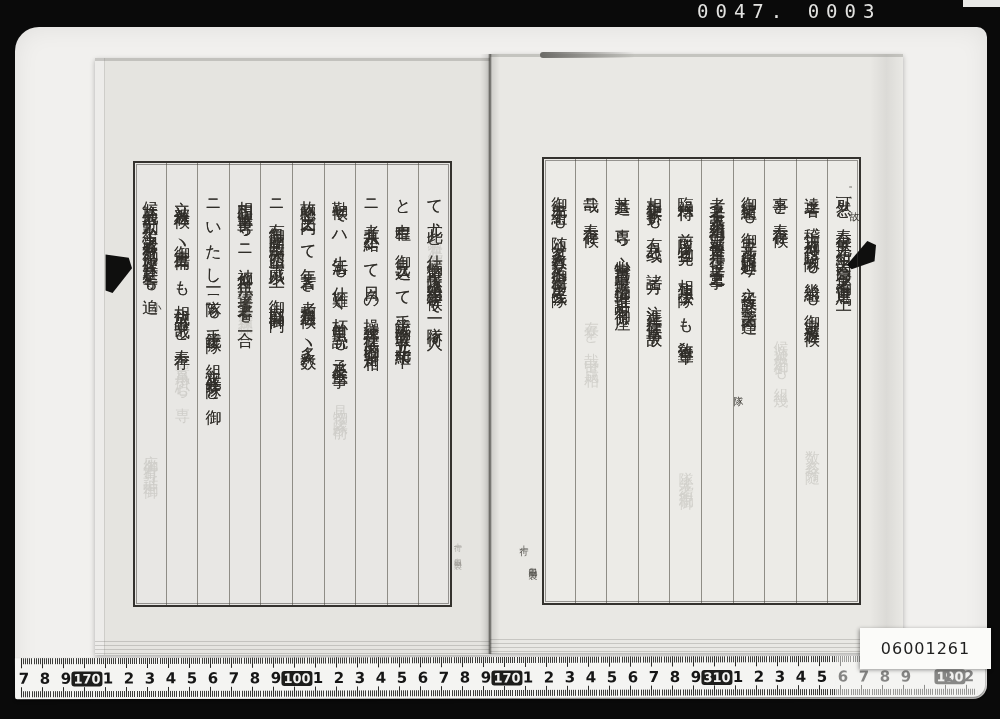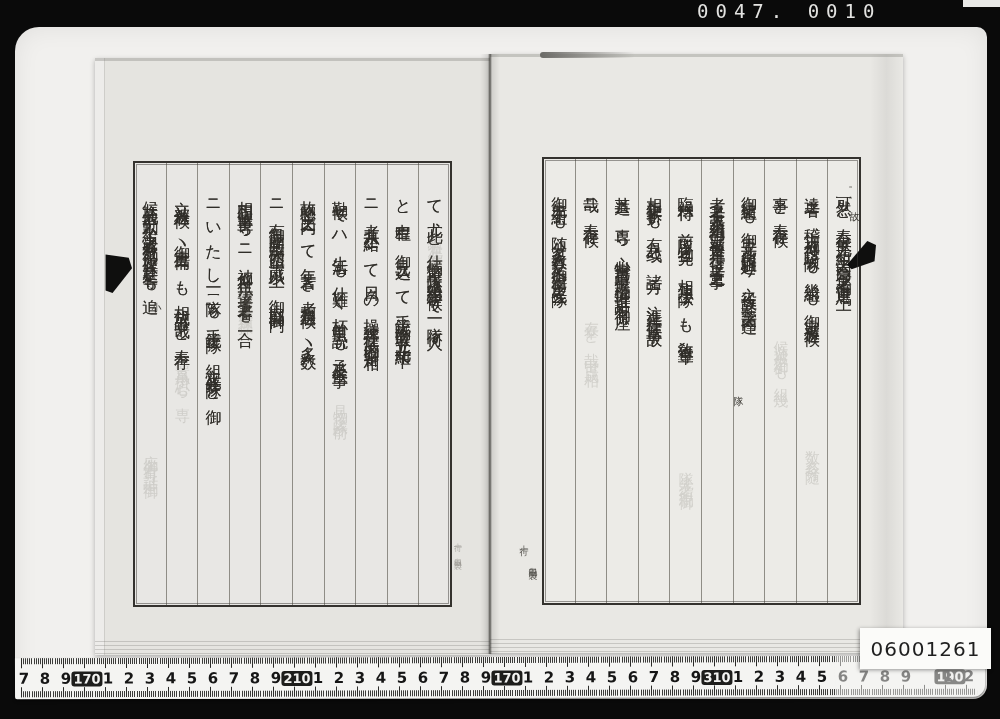--- a/index.html
+++ b/index.html
@@ -57,31 +57,31 @@
          background:repeating-linear-gradient(90deg,#2c2c2a 0 1px, rgba(0,0,0,0) 1px 21px);}
   .ticks-top{top:0;height:6px;} .ticks-top-cm{top:0;height:10px;}
   .ticks-bot{bottom:2px;height:6px;} .ticks-bot-cm{bottom:2px;height:10px;}
   .mark{position:absolute;top:50%;transform:translate(-50%,-50%);font-family:"DejaVu Sans",sans-serif;
         font-weight:700;font-size:15px;color:#161616;line-height:1;}
   .mark.boxed{background:#1d1d1b;color:#f2f2f0;font-size:13px;padding:1px 2px;border-radius:3px;}
   .ruler-dim{position:absolute;right:0;top:0;width:150px;height:100%;background:rgba(244,244,242,.5);border-radius:0 6px 12px 0;}
   
   .sticker{position:absolute;left:860px;top:628px;width:131px;height:41px;background:#fbfbf9;
            box-shadow:-1px 1px 4px rgba(0,0,0,.4);display:flex;align-items:center;justify-content:center;}
-  .sticker span{font-family:"DejaVu Sans",sans-serif;font-size:20px;letter-spacing:1px;color:#1f1f1f;}
+  .sticker span{font-family:"DejaVu Sans",sans-serif;font-size:16px;letter-spacing:1px;color:#1f1f1f;}
 </style>
 </head>
 <body>
 
 <div class="stage">
 
   <div class="board"></div>
   <div class="top-right-sliver"></div>
 
-  <div class="photo-code">0047. 0010</div>
+  <div class="photo-code">0047. 0003</div>
 
   <div class="page page-left">
     <div class="page-top-edge"></div>
     <div class="page-bottom-edges"></div>
   </div>
 
   <div class="page page-right">
     <div class="page-top-edge"></div>
     <div class="deckle"></div>
     <div class="page-bottom-edges"></div>
@@ -181,21 +181,21 @@
       <span class="mark boxed" style="left: 72px;">170</span>
       <span class="mark" style="left: 93px;">1</span>
       <span class="mark" style="left: 114px;">2</span>
       <span class="mark" style="left: 135px;">3</span>
       <span class="mark" style="left: 156px;">4</span>
       <span class="mark" style="left: 177px;">5</span>
       <span class="mark" style="left: 198px;">6</span>
       <span class="mark" style="left: 219px;">7</span>
       <span class="mark" style="left: 240px;">8</span>
       <span class="mark" style="left: 261px;">9</span>
-      <span class="mark boxed" style="left: 282px;">210</span>
+      <span class="mark boxed" style="left: 282px;">100</span>
       <span class="mark" style="left: 303px;">1</span>
       <span class="mark" style="left: 324px;">2</span>
       <span class="mark" style="left: 345px;">3</span>
       <span class="mark" style="left: 366px;">4</span>
       <span class="mark" style="left: 387px;">5</span>
       <span class="mark" style="left: 408px;">6</span>
       <span class="mark" style="left: 429px;">7</span>
       <span class="mark" style="left: 450px;">8</span>
       <span class="mark" style="left: 471px;">9</span>
       <span class="mark boxed" style="left: 492px;">170</span>

